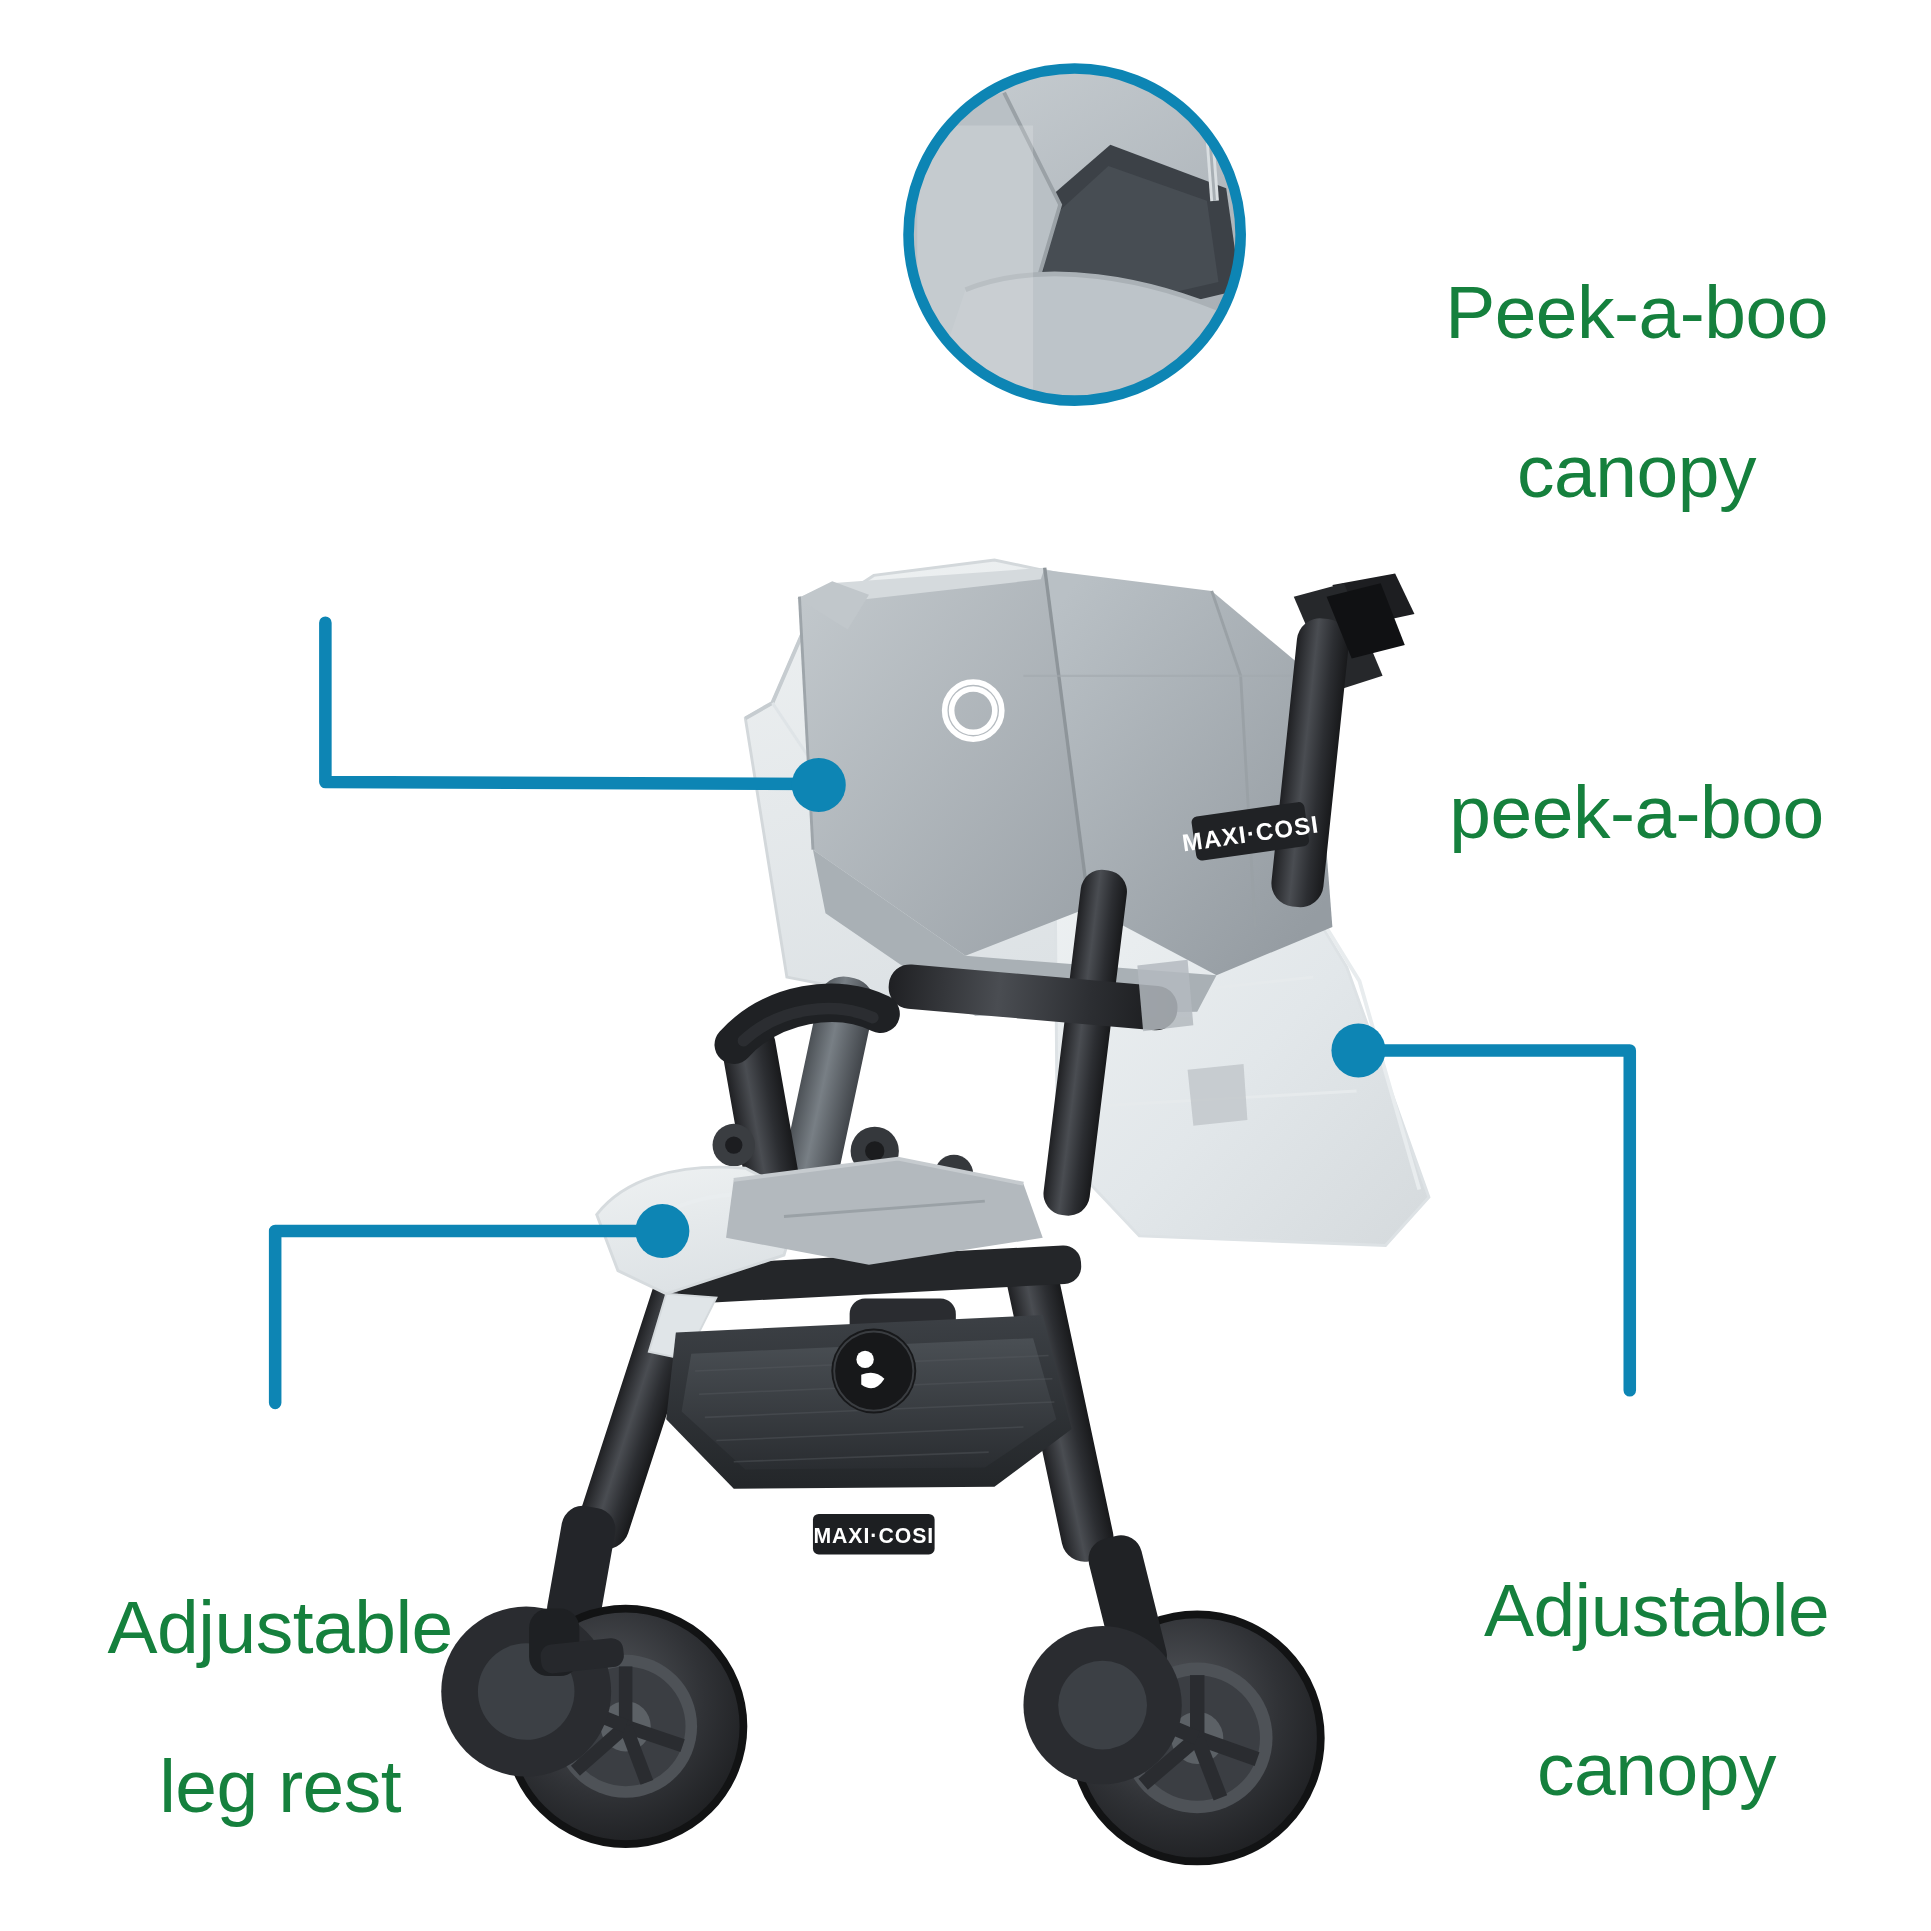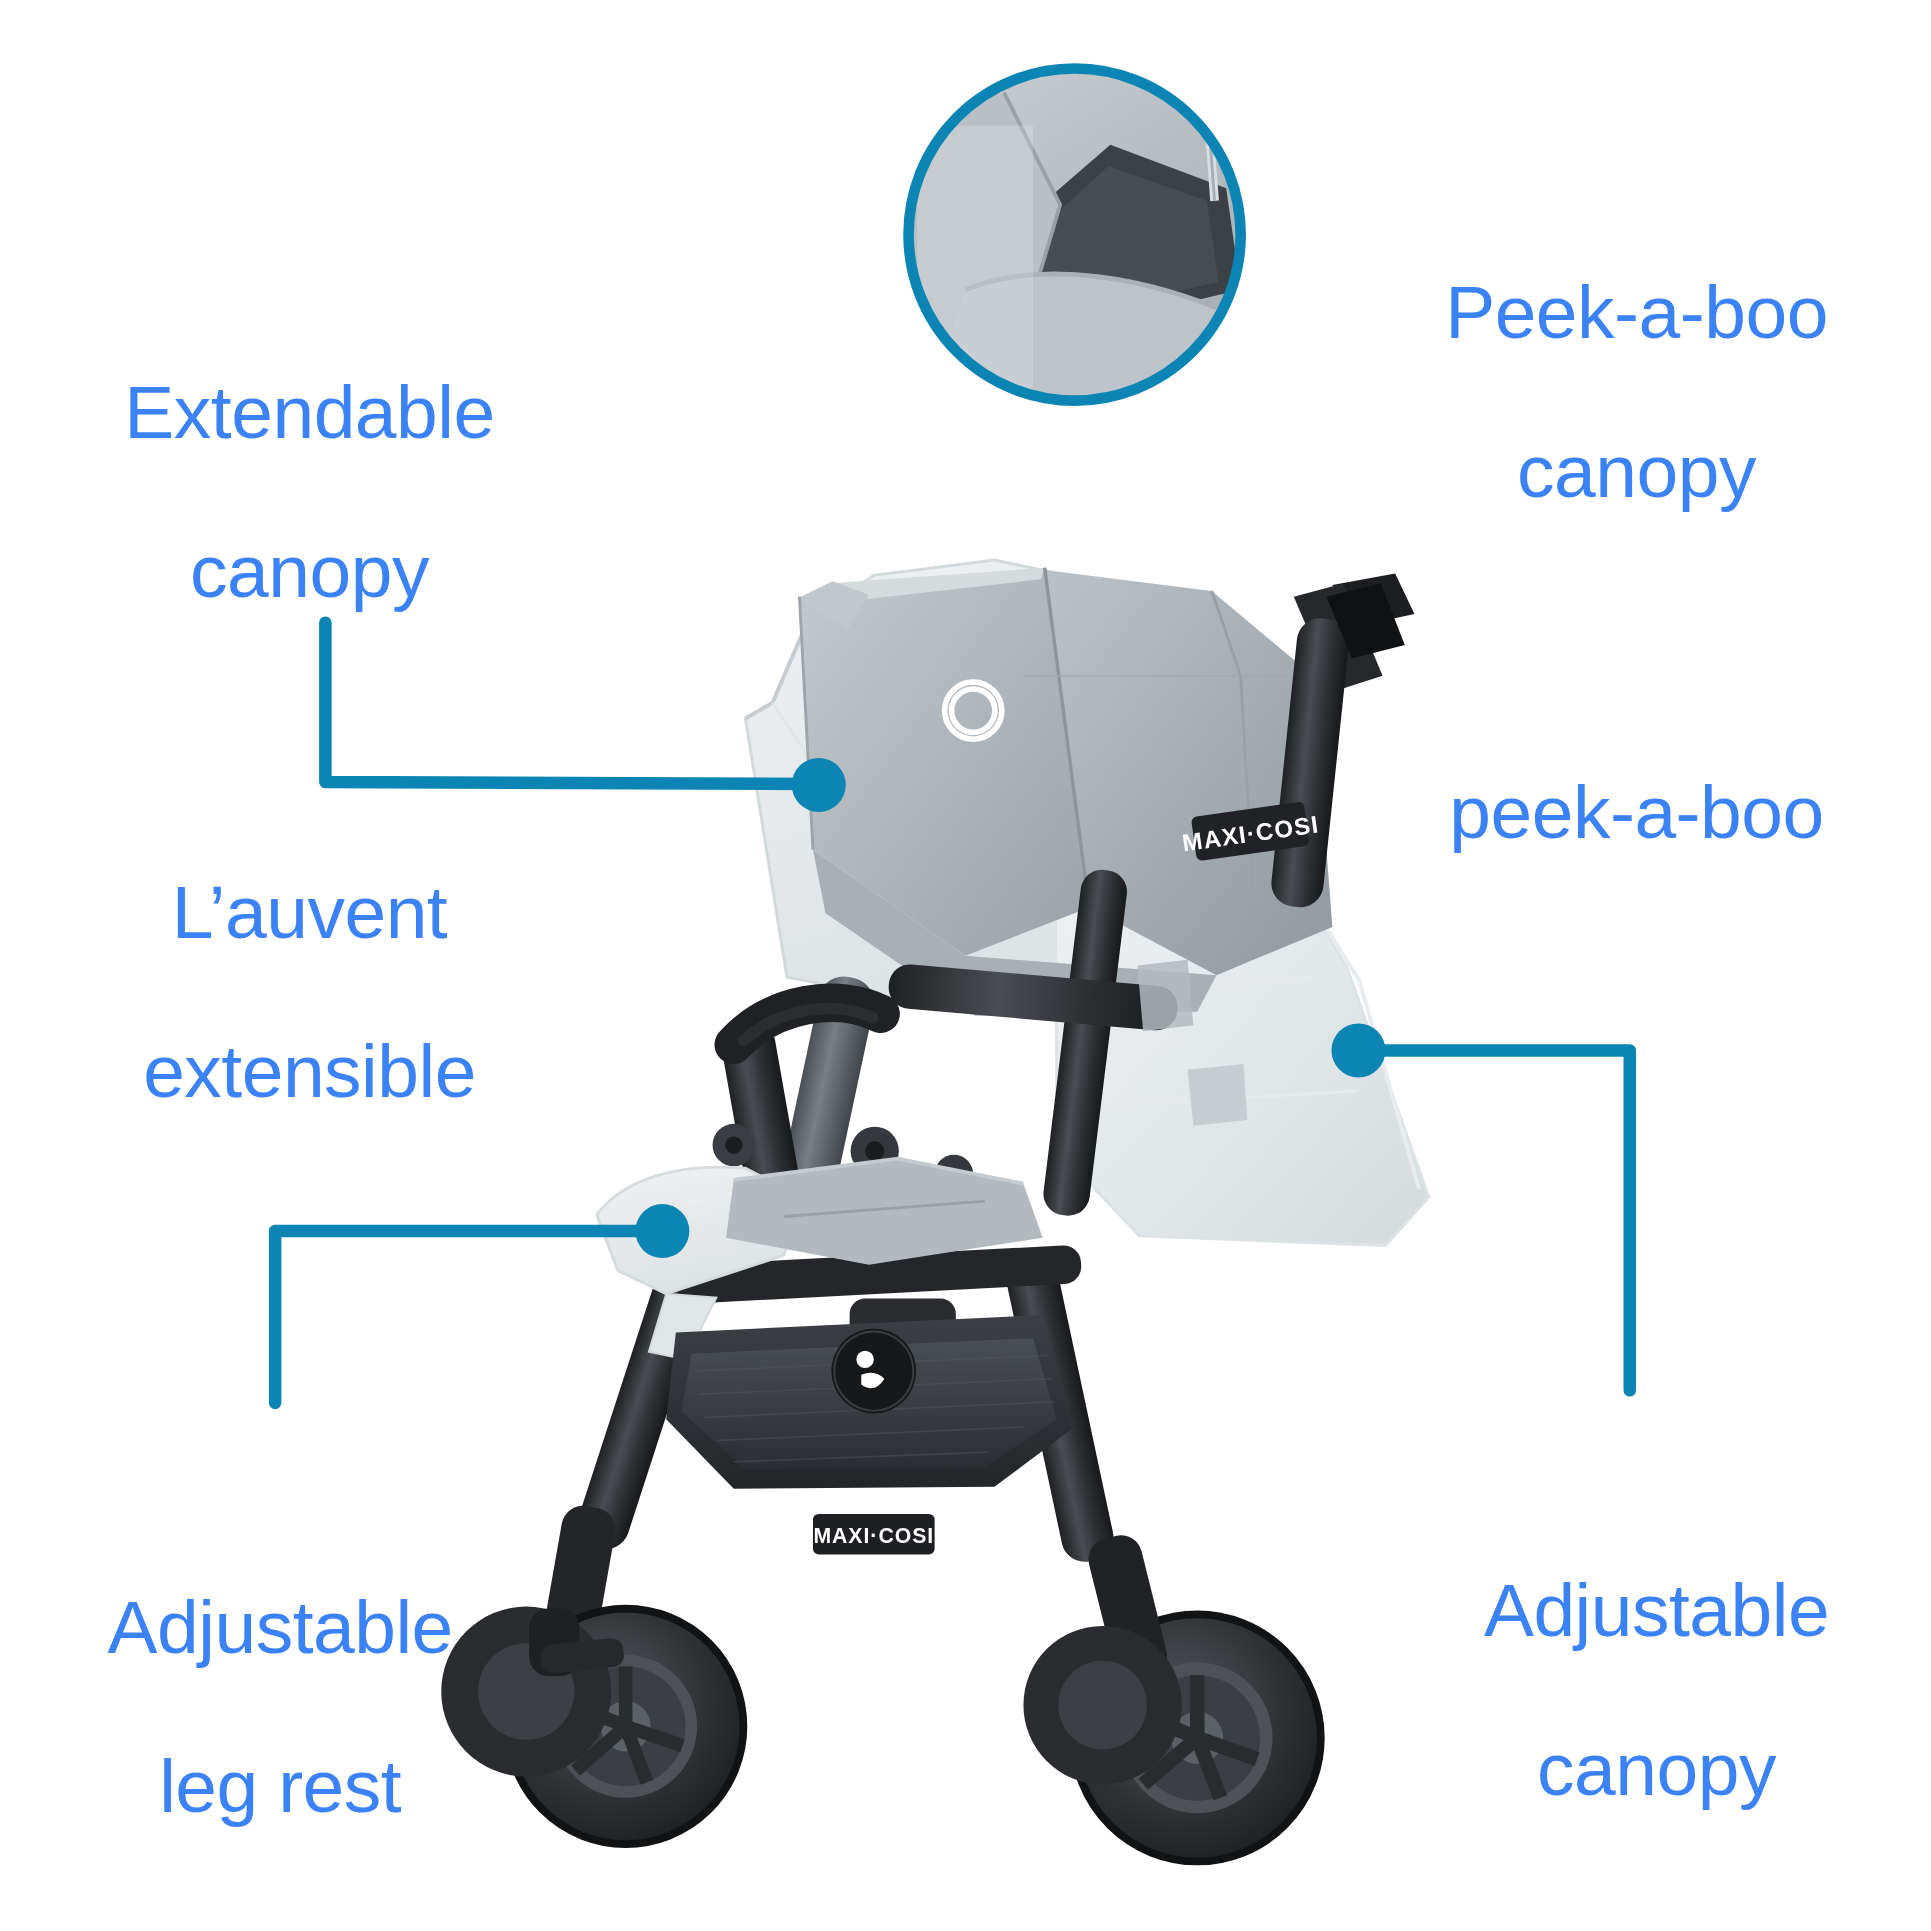--- a/index.html
+++ b/index.html
@@ -6,21 +6,21 @@
   body{
     width:1931px;height:1931px;position:relative;overflow:hidden;
     font-family:"Liberation Sans","DejaVu Sans",sans-serif;
     background:#ffffff;
   }
   #stage{position:absolute;left:0;top:0;width:1931px;height:1931px;}
 
   
   .label{
     position:absolute;
-    color:#3b82f6;
+    color:#15803d;
     font-weight:400;
     line-height:1.06;
     text-align:center;
     white-space:pre-line;
     letter-spacing:-0.5px;
   }
   .label .ln{display:block;}
   .label .grp{display:block;}
   .label .grp + .grp{margin-top:0.30em;}
 
@@ -297,30 +297,20 @@
     <g stroke="#0d85b4" stroke-width="13" fill="none" stroke-linecap="round" stroke-linejoin="round">
       <path d="M337,645 L337,810 L848,812"></path>
       <path d="M285,1453 L285,1275 L686,1275"></path>
       <path d="M1407,1088 L1688,1088 L1688,1440"></path>
     </g>
     <circle cx="848" cy="813" r="28" fill="#0d85b4"></circle>
     <circle cx="686" cy="1275" r="28" fill="#0d85b4"></circle>
     <circle cx="1407" cy="1088" r="28" fill="#0d85b4"></circle>
   </svg>
 
-  <div class="label" id="lbl-canopy">
-    <span class="grp">
-      <span class="ln">Extendable</span>
-      <span class="ln">canopy</span>
-    </span>
-    <span class="grp">
-      <span class="ln">L’auvent</span>
-      <span class="ln">extensible</span>
-    </span>
-  </div>
 
   <div class="label" id="lbl-peek">
     <span class="grp">
       <span class="ln">Peek-a-boo</span>
       <span class="ln">canopy</span>
     </span>
     <span class="grp">
       <span class="ln">peek-a-boo</span>
     </span>
   </div>

